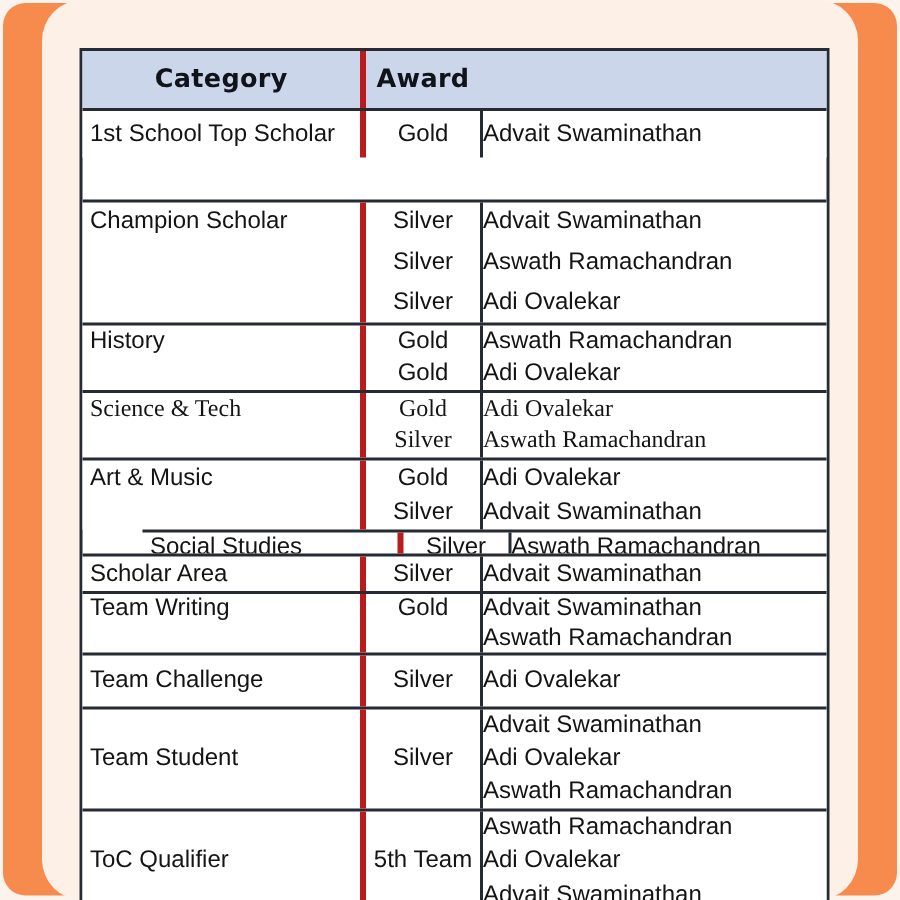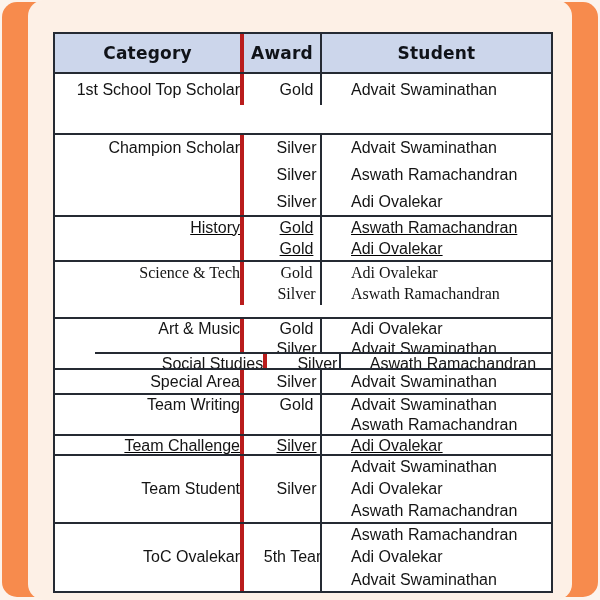--- a/index.html
+++ b/index.html
@@ -7,37 +7,36 @@
     width:600px; height:600px; position:relative; overflow:hidden;
     background:#fcf3ec;
     font-family:"Liberation Sans", sans-serif;
   }
   .frame {
     position:absolute; left:2px; top:2px; right:2px; bottom:3px;
     background:#f78b4d; border-radius:15px;
   }
   .panel {
     position:absolute; left:28px; right:28px; top:0; bottom:0;
-    background:#fdf0e6; border-radius:16px;
+    background:#fdf0e6; border-radius:27px;
   }
   .tablewrap { position:absolute; left:25px; top:32px; }
   .tbl {
     width:500px; box-sizing:border-box;
     border:2px solid #252a33; background:#ffffff;
   }
   .row { display:flex; box-sizing:border-box; }
   .hrow { height:38px; background:#ccd6eb; }
   .drow { border-top:2px solid #252a33; background:#ffffff; }
   .cell {
     box-sizing:border-box;
     display:flex; flex-direction:column; justify-content:space-around;
     overflow:hidden;
-    padding-left:29px;
-  }
-  .c-cat  { width:185px; align-items:flex-end; text-align:left; padding-left:5px; }
+  }
+  .c-cat  { width:185px; align-items:flex-start; text-align:left; padding-left:5px; }
   .c-award{ width:80px;  border-left:4px solid #b91c1c; align-items:center; text-align:center; }
   .c-stud { width:231px; border-left:2px solid #252a33; align-items:flex-start; text-align:center; }
   .hrow .cell {
     align-items:center; justify-content:center; padding-left:0;
     font-family:"DejaVu Sans", sans-serif; font-weight:bold;
     font-size:17px; color:#101319; letter-spacing:0.2px;
   }
   .line {
     font-size:16px; line-height:20px; color:#141414; white-space:nowrap;
     min-height:20px;
@@ -46,21 +45,20 @@
 </head>
 <body>
 
 <div class="frame"></div>
 <div class="panel">
   <div class="tablewrap">
     <div class="tbl">
       <div class="row hrow">
         <div class="cell c-cat">Category</div>
         <div class="cell c-award">Award</div>
-        <div class="cell c-stud">Student</div>
       </div>
 
     <div class="row drow" style="height: 33px;">
     <div class="cell c-cat">
             <div class="line">1st School Top Scholar</div>
           </div>
     <div class="cell c-award">
             <div class="line">Gold</div>
           </div>
     <div class="cell c-stud">
@@ -77,21 +75,21 @@
             <div class="line">Silver</div>
             <div class="line">Silver</div>
             <div class="line">Silver</div>
           </div>
     <div class="cell c-stud">
             <div class="line">Advait Swaminathan</div>
             <div class="line">Aswath Ramachandran</div>
             <div class="line">Adi Ovalekar</div>
           </div>
   </div>
-        <div class="row drow" style="height: 45px; text-decoration: underline;">
+        <div class="row drow" style="height: 45px;">
     <div class="cell c-cat">
             <div class="line">History</div>
             <div class="line"></div>
           </div>
     <div class="cell c-award">
             <div class="line">Gold</div>
             <div class="line">Gold</div>
           </div>
     <div class="cell c-stud">
             <div class="line">Aswath Ramachandran</div>
@@ -105,21 +103,21 @@
           </div>
     <div class="cell c-award">
             <div class="line">Gold</div>
             <div class="line">Silver</div>
           </div>
     <div class="cell c-stud">
             <div class="line">Adi Ovalekar</div>
             <div class="line">Aswath Ramachandran</div>
           </div>
   </div>
-        <div class="row drow" style="height: 35px; margin-top: 12px;">
+        <div class="row drow" style="height: 48px;">
     <div class="cell c-cat">
             <div class="line">Art &amp; Music</div>
             <div class="line"></div>
           </div>
     <div class="cell c-award">
             <div class="line">Gold</div>
             <div class="line">Silver</div>
           </div>
     <div class="cell c-stud">
             <div class="line">Adi Ovalekar</div>
@@ -132,21 +130,21 @@
           </div>
     <div class="cell c-award">
             <div class="line">Silver</div>
           </div>
     <div class="cell c-stud">
             <div class="line">Aswath Ramachandran</div>
           </div>
   </div>
         <div class="row drow" style="height: 25px;">
     <div class="cell c-cat">
-            <div class="line">Special Area</div>
+            <div class="line">Scholar Area</div>
           </div>
     <div class="cell c-award">
             <div class="line">Silver</div>
           </div>
     <div class="cell c-stud">
             <div class="line">Advait Swaminathan</div>
           </div>
   </div>
         <div class="row drow" style="height: 41px;">
     <div class="cell c-cat">
@@ -155,21 +153,21 @@
           </div>
     <div class="cell c-award">
             <div class="line">Gold</div>
             <div class="line"></div>
           </div>
     <div class="cell c-stud">
             <div class="line">Advait Swaminathan</div>
             <div class="line">Aswath Ramachandran</div>
           </div>
   </div>
-        <div class="row drow" style="height: 20px; text-decoration: underline;">
+        <div class="row drow" style="height: 36px;">
     <div class="cell c-cat">
             <div class="line">Team Challenge</div>
           </div>
     <div class="cell c-award">
             <div class="line">Silver</div>
           </div>
     <div class="cell c-stud">
             <div class="line">Adi Ovalekar</div>
           </div>
   </div>
@@ -186,21 +184,21 @@
           </div>
     <div class="cell c-stud">
             <div class="line">Advait Swaminathan</div>
             <div class="line">Adi Ovalekar</div>
             <div class="line">Aswath Ramachandran</div>
           </div>
   </div>
         <div class="row drow" style="height: 69px;">
     <div class="cell c-cat">
             <div class="line"></div>
-            <div class="line">ToC Ovalekar</div>
+            <div class="line">ToC Qualifier</div>
             <div class="line"></div>
           </div>
     <div class="cell c-award">
             <div class="line"></div>
             <div class="line">5th Team</div>
             <div class="line"></div>
           </div>
     <div class="cell c-stud">
             <div class="line">Aswath Ramachandran</div>
             <div class="line">Adi Ovalekar</div>

